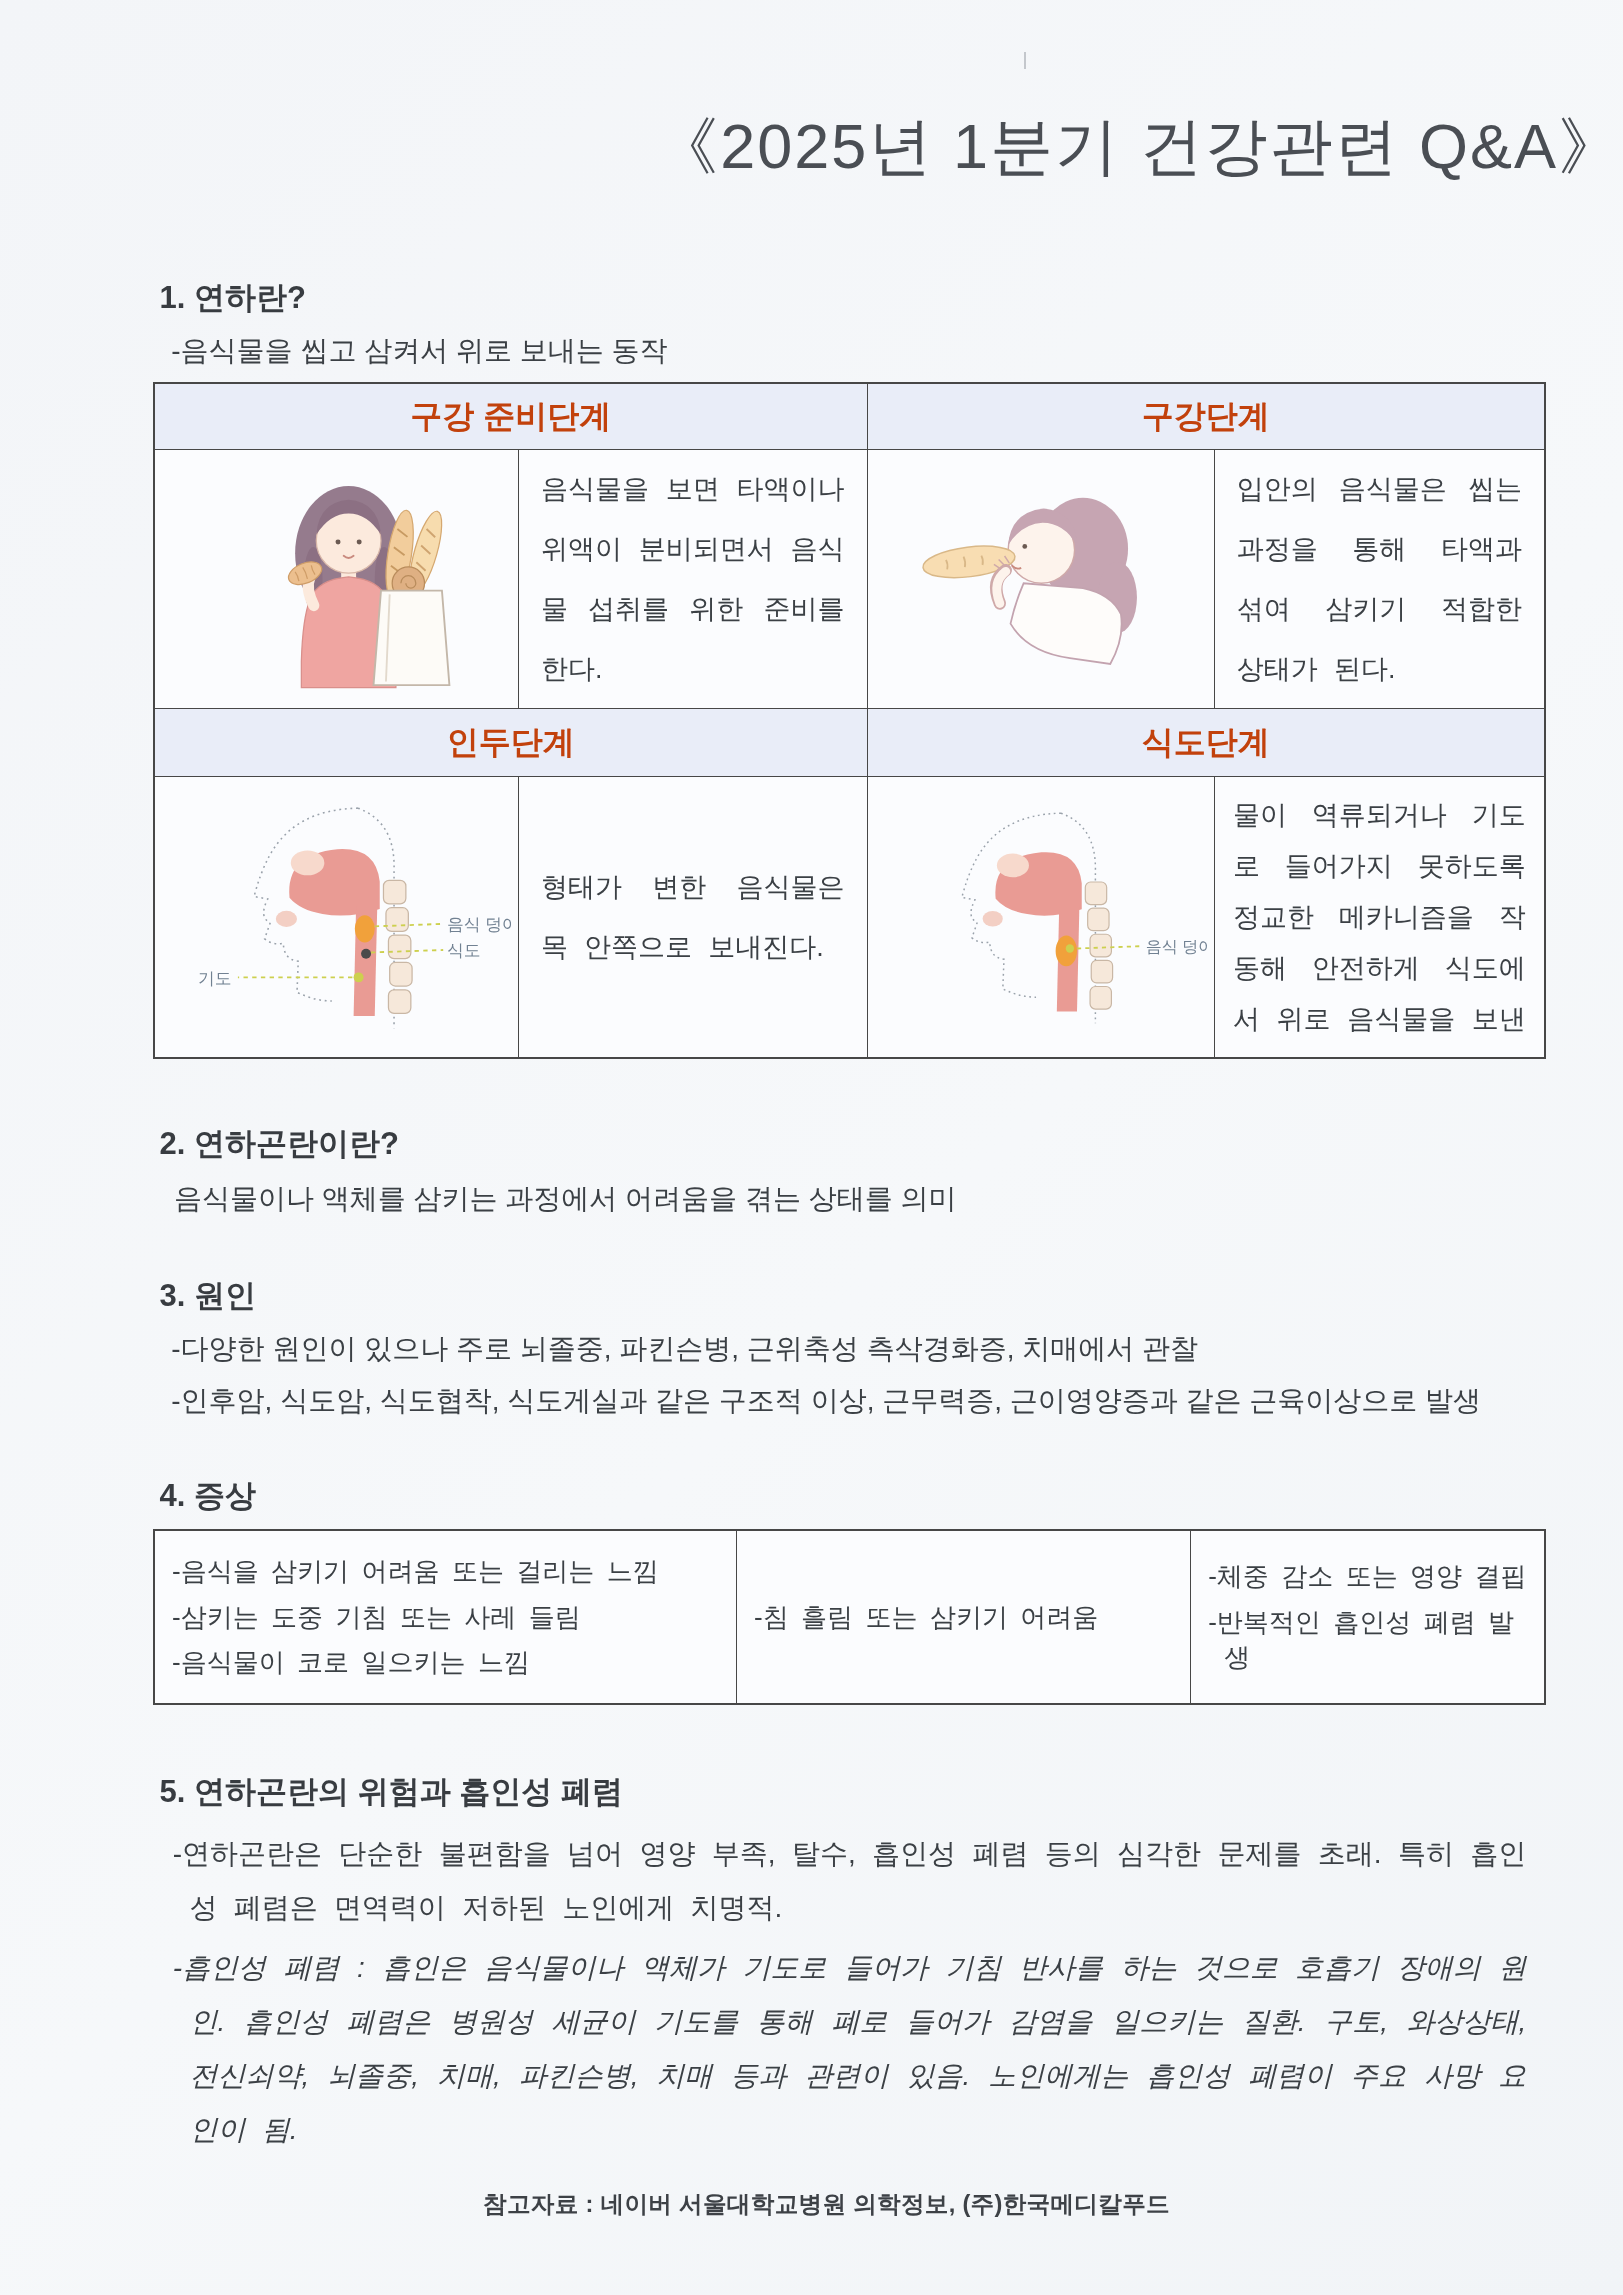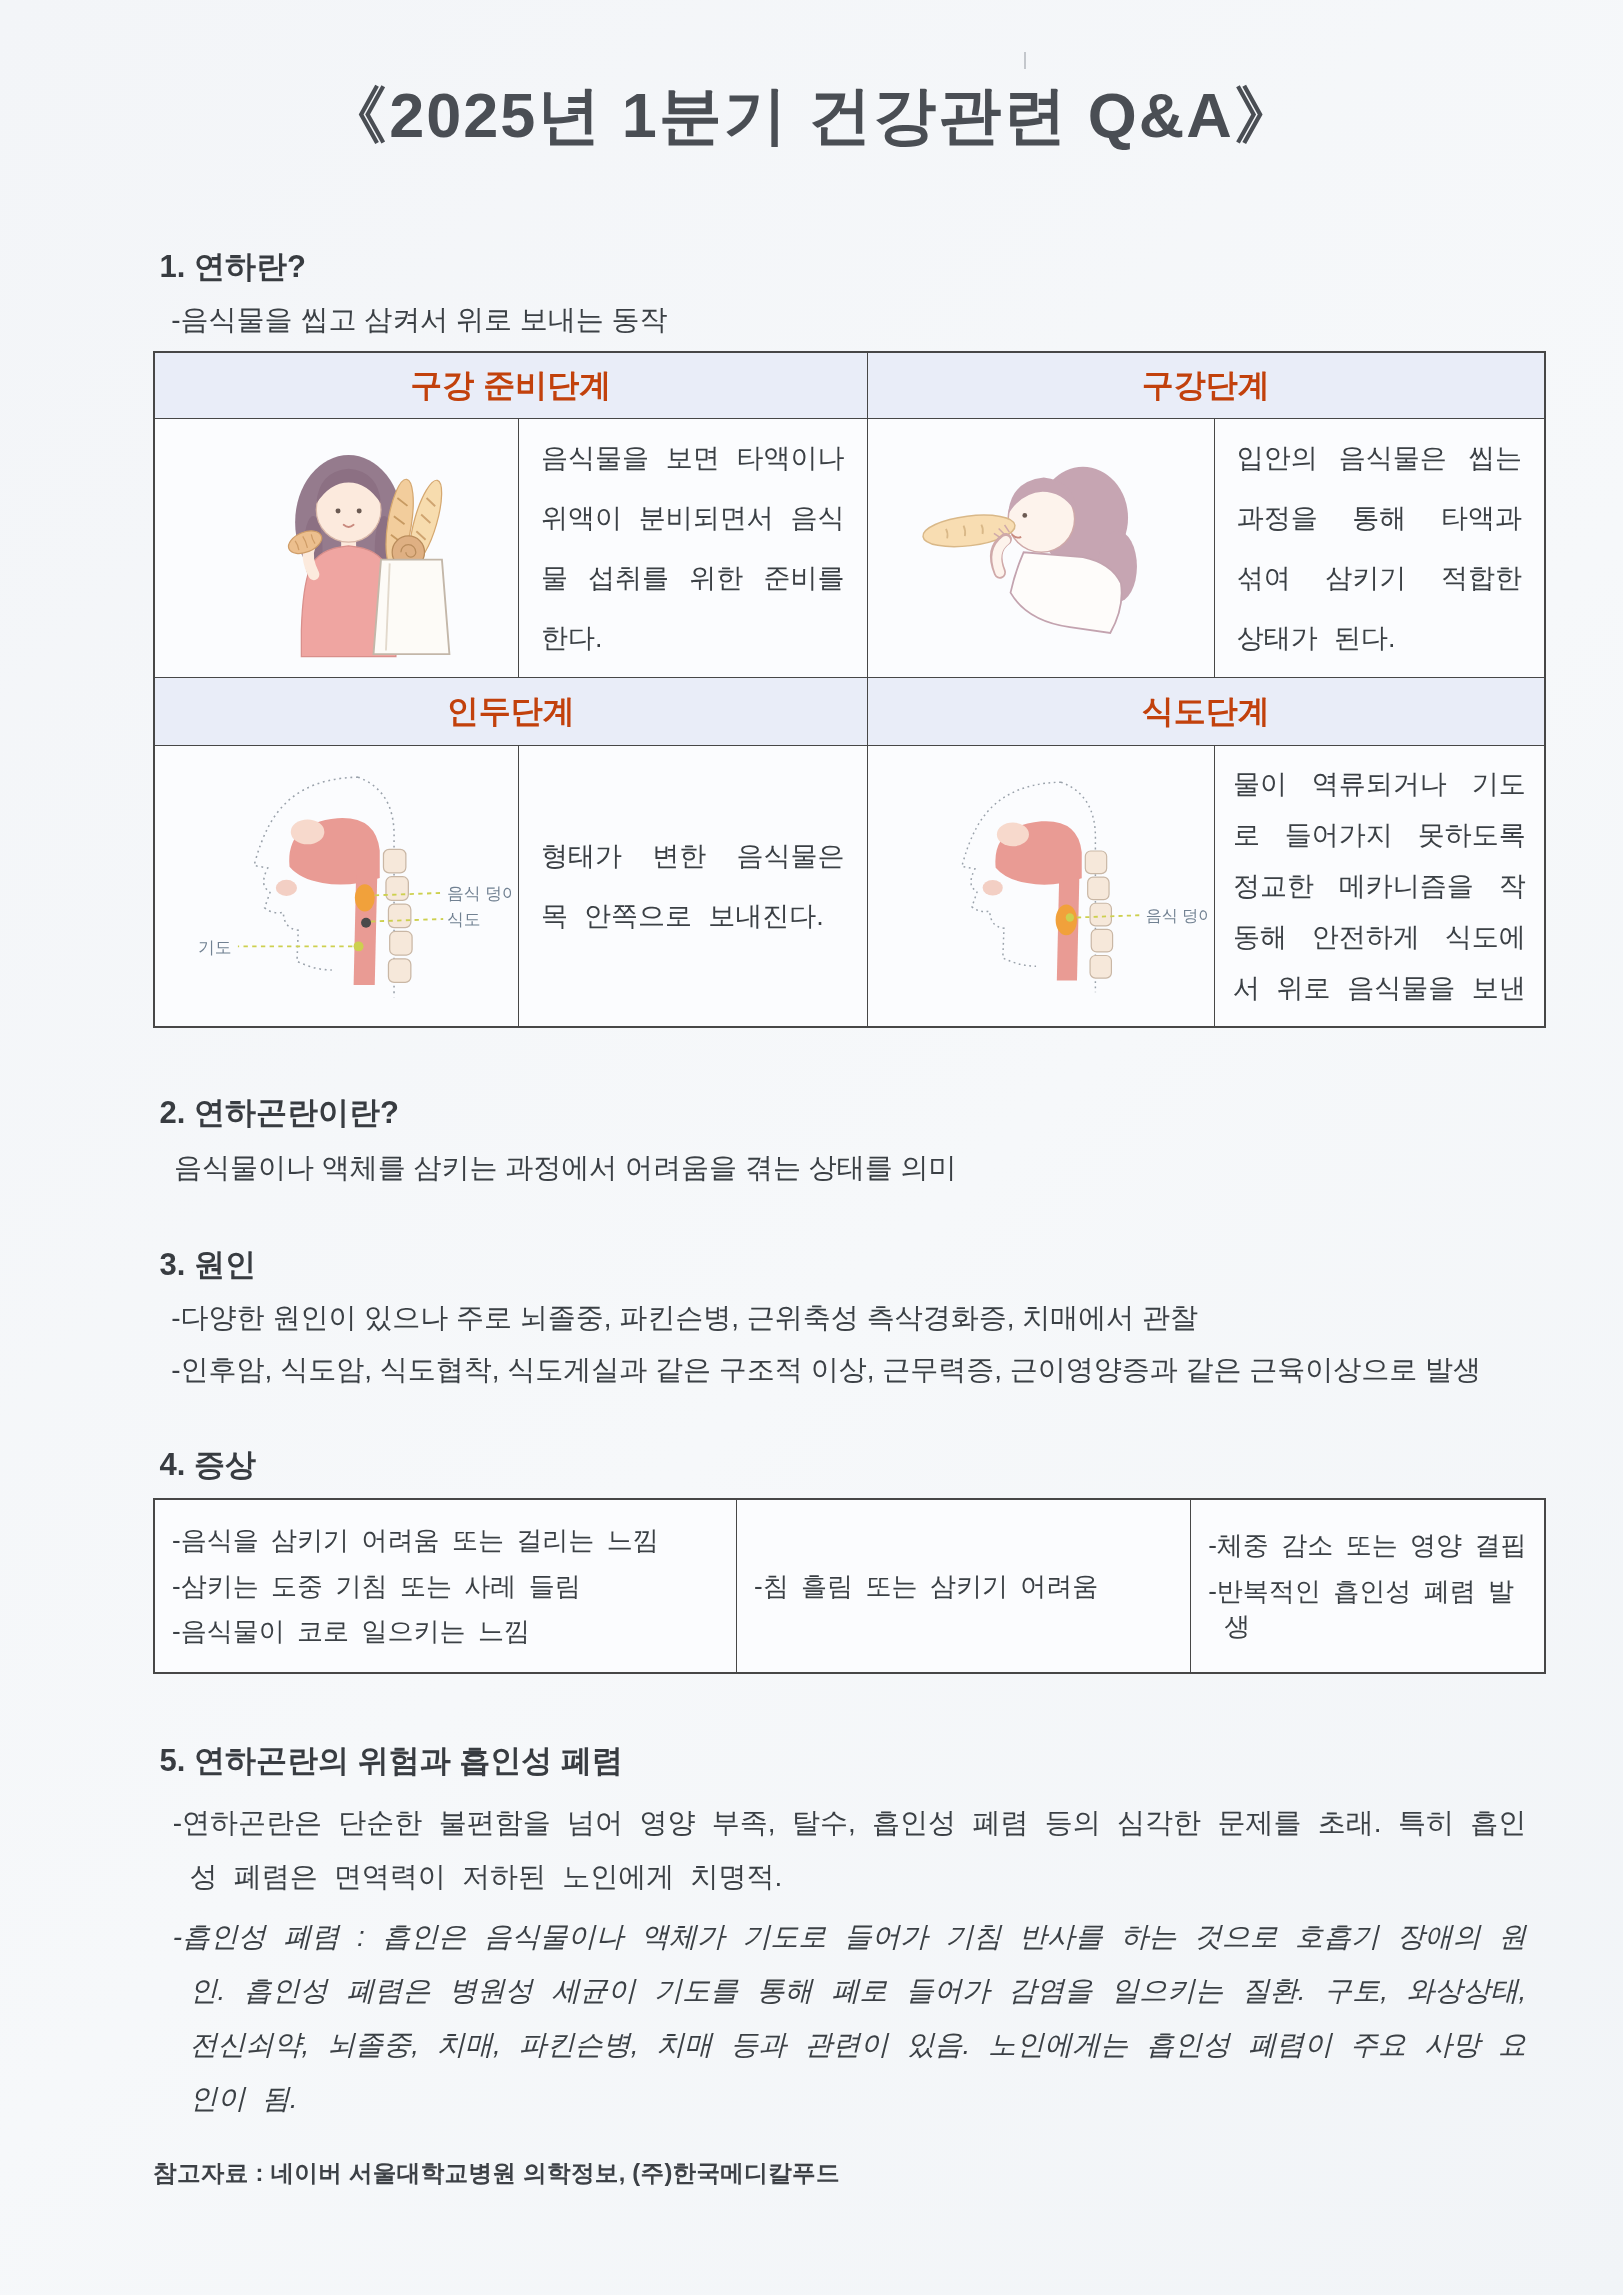--- a/index.html
+++ b/index.html
@@ -4,21 +4,21 @@
 <style>
   html,body{margin:0;padding:0;}
   body{background:#d9dde2;font-family:"Liberation Sans","DejaVu Sans",sans-serif;}
   .page{
     position:relative;width:1623px;height:2295px;margin:0 auto;
     background:linear-gradient(135deg,#f3f5f8 0%,#f6f8fa 55%,#f1f4f7 100%);
     color:#3b4045;overflow:hidden;
   }
   .scan-artifact{position:absolute;left:1024px;top:52px;width:2px;height:17px;background:#9aa0a8;opacity:.55;}
   .title{
-    padding-top:79px;text-align:center;font-size:63px;font-weight:700;
+    padding-top:110px;text-align:right;font-size:63px;font-weight:400;
     color:#4a4e54;letter-spacing:2px;line-height:1.15;
   }
   .content{margin-left:153px;width:1393px;}
   h2.sec-head{font-size:31px;font-weight:800;color:#383c41;margin:0 0 0 6.6px;line-height:1.15;}
   .s1-head{margin-top:98px !important;}
   .sub-line{font-size:28px;margin:18.3px 0 0 18.3px;line-height:1.2;}
   .body-line{font-size:28px;margin:19.7px 0 0 21px;line-height:1.2;}
   .bullet{font-size:28px;margin:17px 0 0 18.3px;line-height:1.25;}
 
   
@@ -58,21 +58,21 @@
 
   
   .para{
     font-size:28px;line-height:54px;margin:17px 19.7px 0 19.7px;
     text-align:justify;word-spacing:.3em;
     padding-left:.6em;text-indent:-.6em;
   }
   .para.second{margin-top:6.6px;font-style:italic;}
 
   .reference{
-    margin-top:31px;text-align:left;padding-right:46px;
+    margin-top:31px;text-align:center;padding-right:46px;
     font-size:23.6px;font-weight:700;color:#3d4146;letter-spacing:0.3px;
   }
   svg text{font-family:"Liberation Sans","DejaVu Sans",sans-serif;}
 </style>
 </head>
 <body>
 
 <div class="page">
   <div class="scan-artifact"></div>
 

